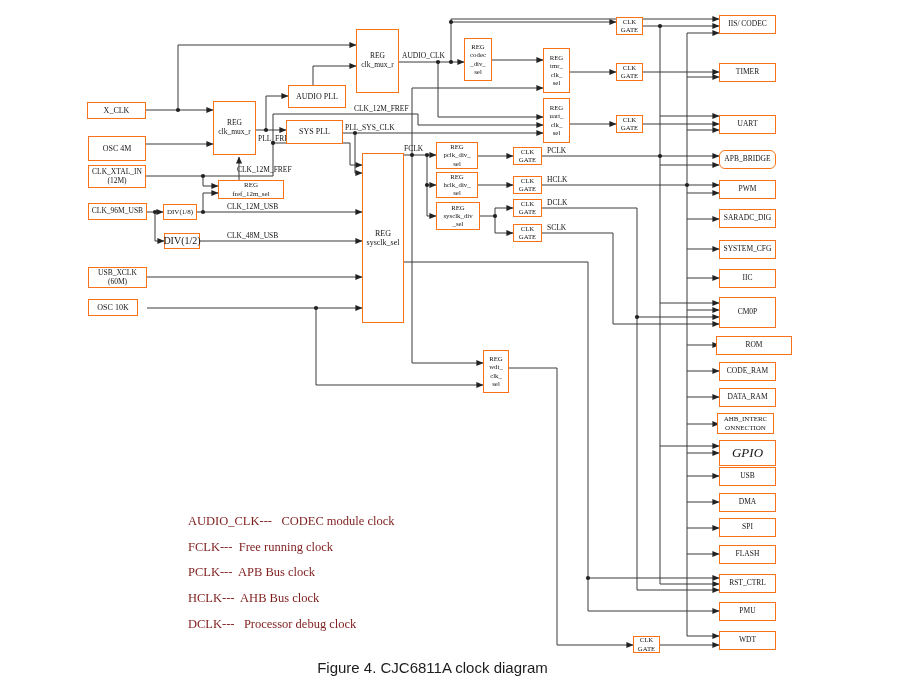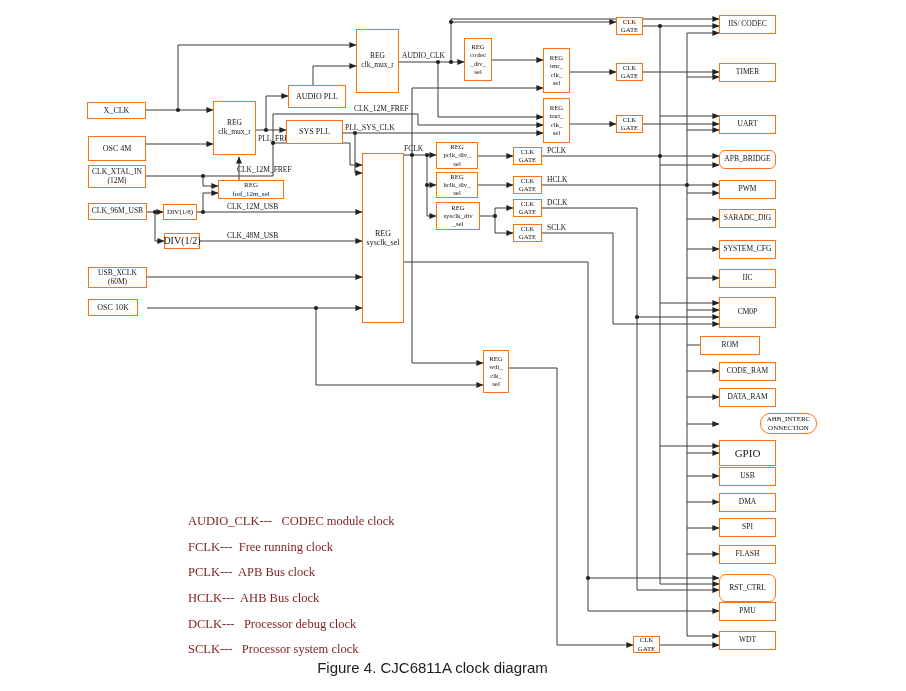--- a/index.html
+++ b/index.html
@@ -277,60 +277,59 @@
       </div>
       <div class="node" style="left: 719px; top: 240px; width: 57px; height: 19px; font-size: 7.5px;">
         <div>SYSTEM_CFG</div>
       </div>
       <div class="node" style="left: 719px; top: 269px; width: 57px; height: 19px; font-size: 7.5px;">
         <div>IIC</div>
       </div>
       <div class="node" style="left: 719px; top: 297px; width: 57px; height: 31px; font-size: 7.5px;">
         <div>CM0P</div>
       </div>
-      <div class="node" style="left: 700px; top: 336px; width: 60px; height: 19px; font-size: 7.5px;">
+      <div class="node" style="left: 716px; top: 336px; width: 76px; height: 19px; font-size: 7.5px;">
         <div>ROM</div>
       </div>
       <div class="node" style="left: 719px; top: 362px; width: 57px; height: 19px; font-size: 7.5px;">
         <div>CODE_RAM</div>
       </div>
       <div class="node" style="left: 719px; top: 388px; width: 57px; height: 19px; font-size: 7.5px;">
         <div>DATA_RAM</div>
       </div>
-      <div class="node" style="left: 760px; top: 413px; width: 57px; height: 21px; font-size: 7px; border-radius: 10px;">
+      <div class="node" style="left: 717px; top: 413px; width: 57px; height: 21px; font-size: 7px;">
         <div>AHB_INTERC</div>
         <div>ONNECTION</div>
       </div>
-      <div class="node" style="left: 719px; top: 440px; width: 57px; height: 26px; font-size: 11px;">
+      <div class="node" style="left: 719px; top: 440px; width: 57px; height: 26px; font-size: 13px; font-style: italic;">
         <div>GPIO</div>
       </div>
       <div class="node" style="left: 719px; top: 467px; width: 57px; height: 19px; font-size: 7.5px;">
         <div>USB</div>
       </div>
       <div class="node" style="left: 719px; top: 493px; width: 57px; height: 19px; font-size: 7.5px;">
         <div>DMA</div>
       </div>
       <div class="node" style="left: 719px; top: 518px; width: 57px; height: 19px; font-size: 7.5px;">
         <div>SPI</div>
       </div>
       <div class="node" style="left: 719px; top: 545px; width: 57px; height: 19px; font-size: 7.5px;">
         <div>FLASH</div>
       </div>
-      <div class="node" style="left: 719px; top: 574px; width: 57px; height: 28px; font-size: 7.5px; border-radius: 7px;">
+      <div class="node" style="left: 719px; top: 574px; width: 57px; height: 19px; font-size: 7.5px;">
         <div>RST_CTRL</div>
       </div>
       <div class="node" style="left: 719px; top: 602px; width: 57px; height: 19px; font-size: 7.5px;">
         <div>PMU</div>
       </div>
       <div class="node" style="left: 719px; top: 631px; width: 57px; height: 19px; font-size: 7.5px;">
         <div>WDT</div>
       </div>
     </div>
   <div class="legend" style="left: 188px; top: 509px; font-size: 12.5px;">
       <div class="legend-item" style="height: 25.7px; line-height: 25.7px;">AUDIO_CLK---   CODEC module clock</div>
       <div class="legend-item" style="height: 25.7px; line-height: 25.7px;">FCLK---  Free running clock</div>
       <div class="legend-item" style="height: 25.7px; line-height: 25.7px;">PCLK---  APB Bus clock</div>
       <div class="legend-item" style="height: 25.7px; line-height: 25.7px;">HCLK---  AHB Bus clock</div>
       <div class="legend-item" style="height: 25.7px; line-height: 25.7px;">DCLK---   Processor debug clock</div>
-      <div class="legend-item" style="height: 25.7px; line-height: 25.7px;">SCLK---   Processor system clock</div>
     </div>
   <div class="caption">Figure 4. CJC6811A clock diagram</div>
 </div>
 
 </body></html>

